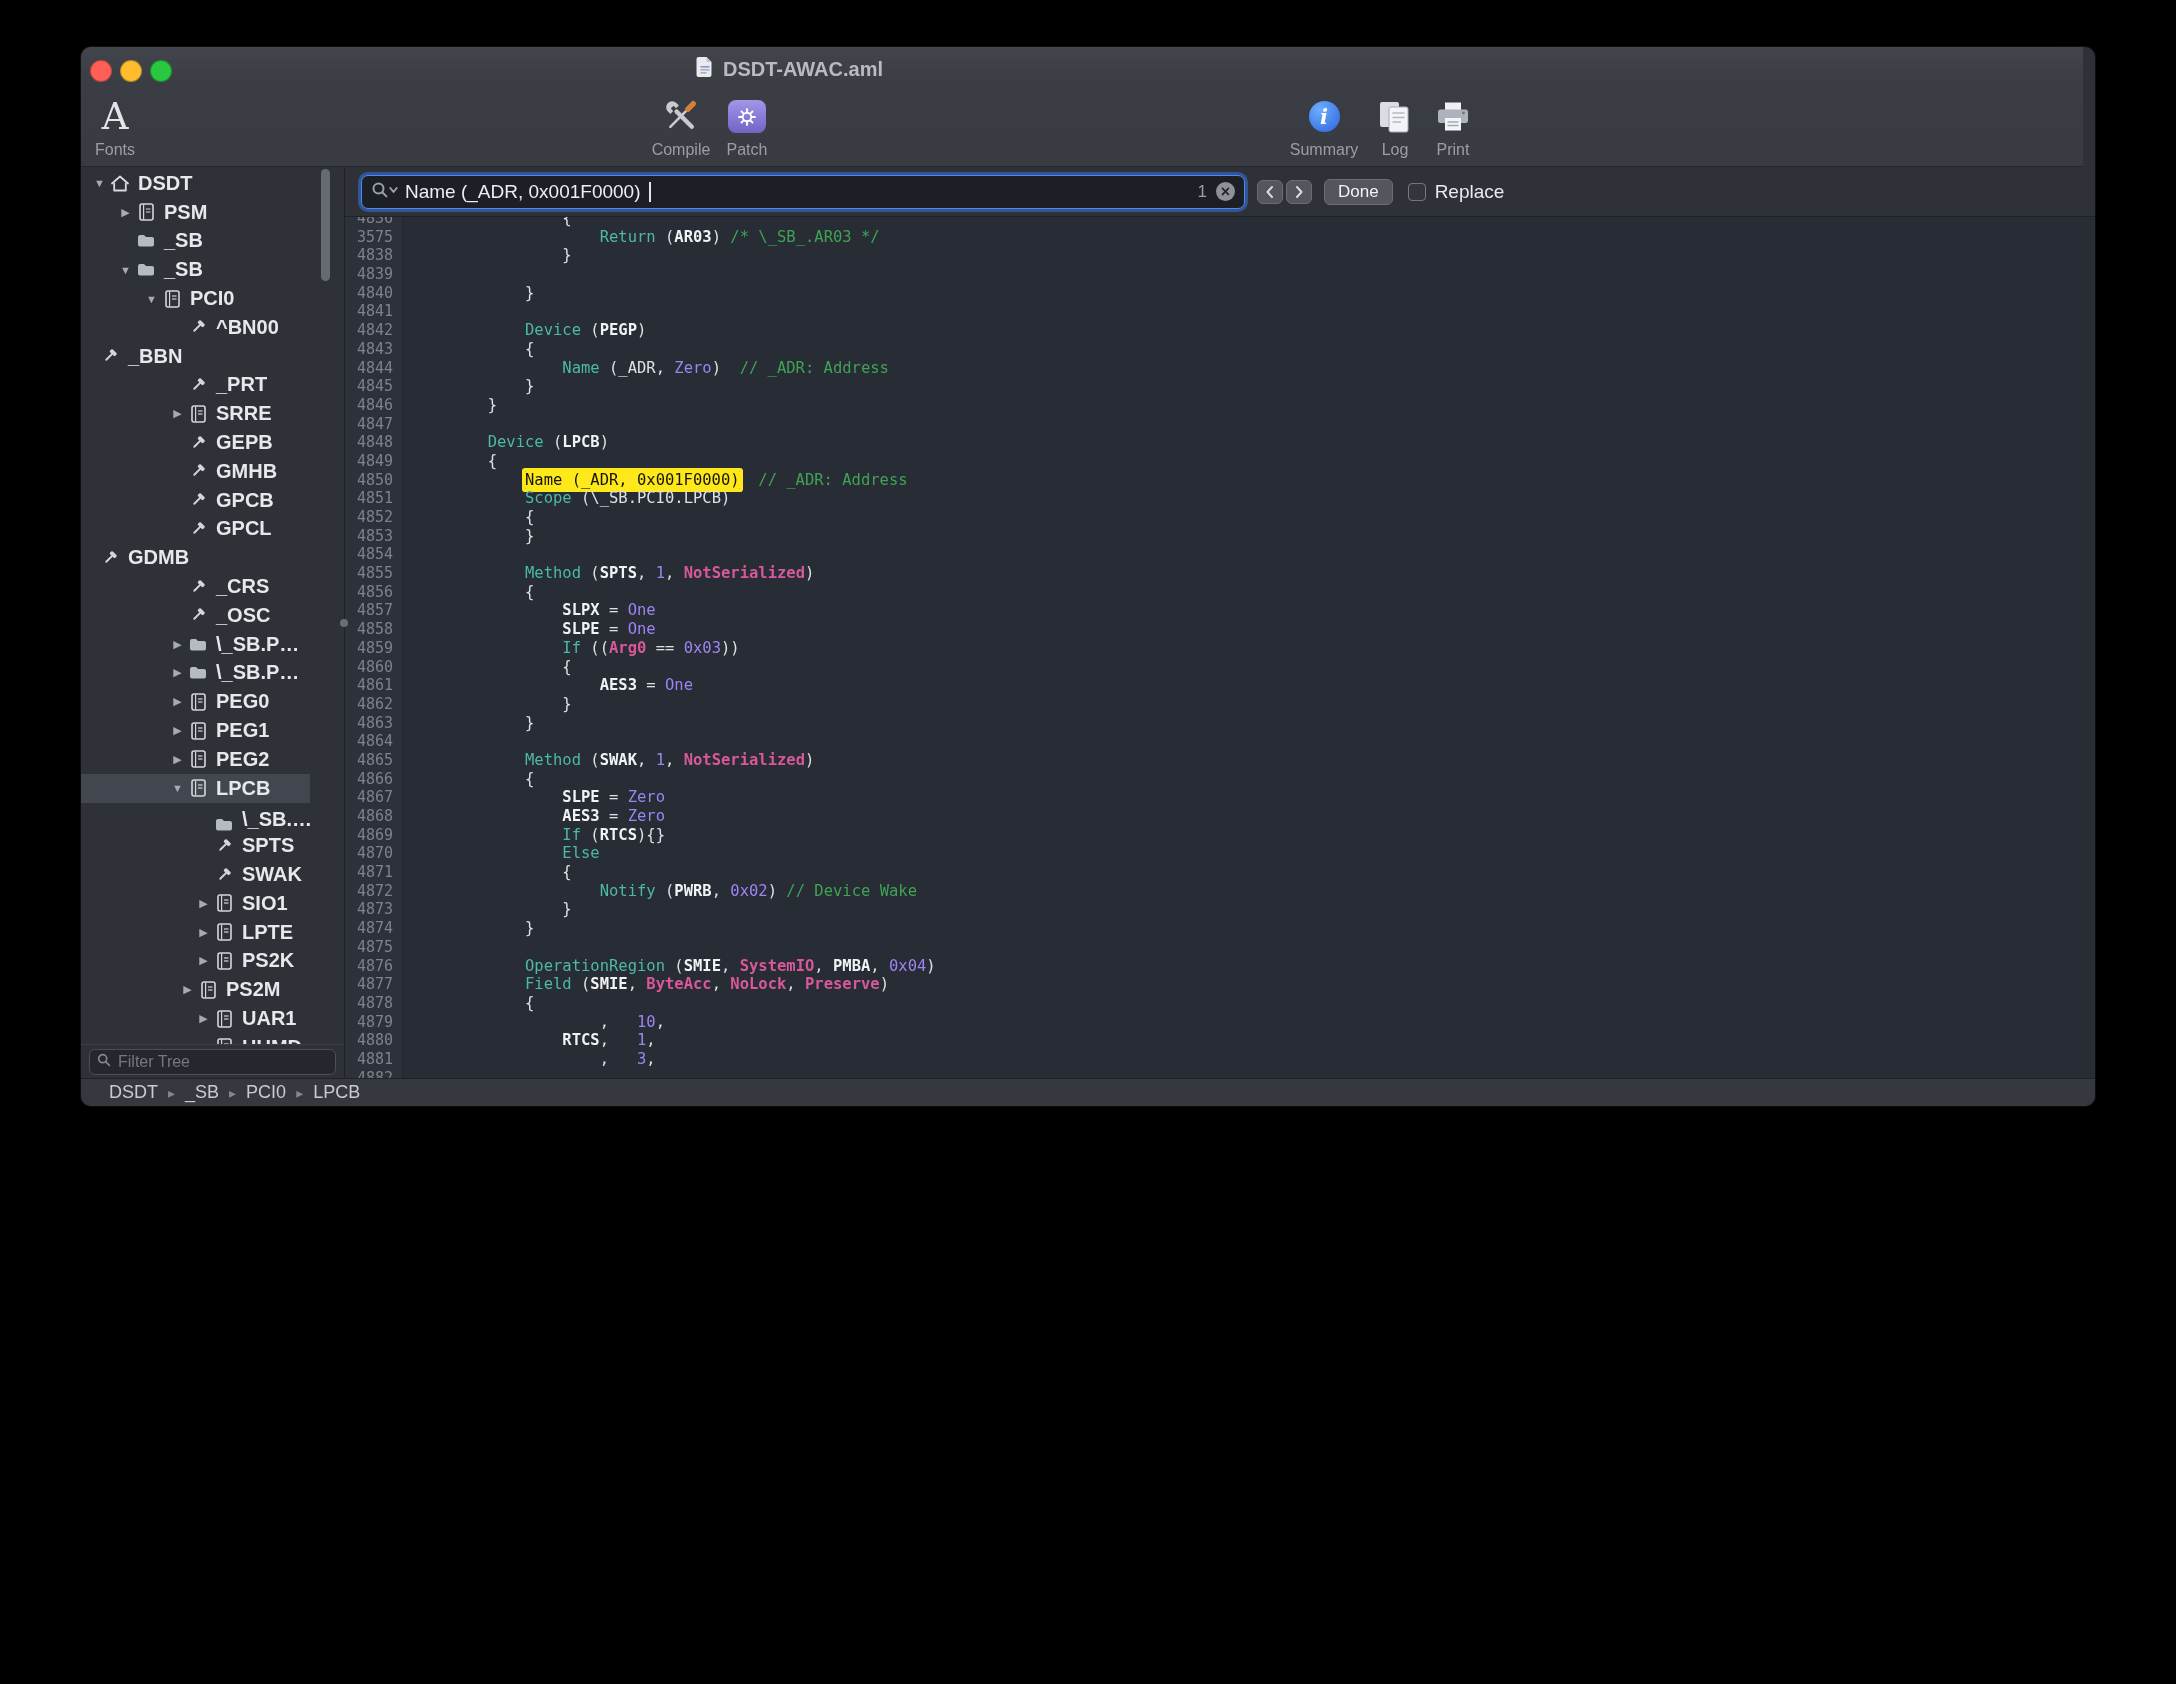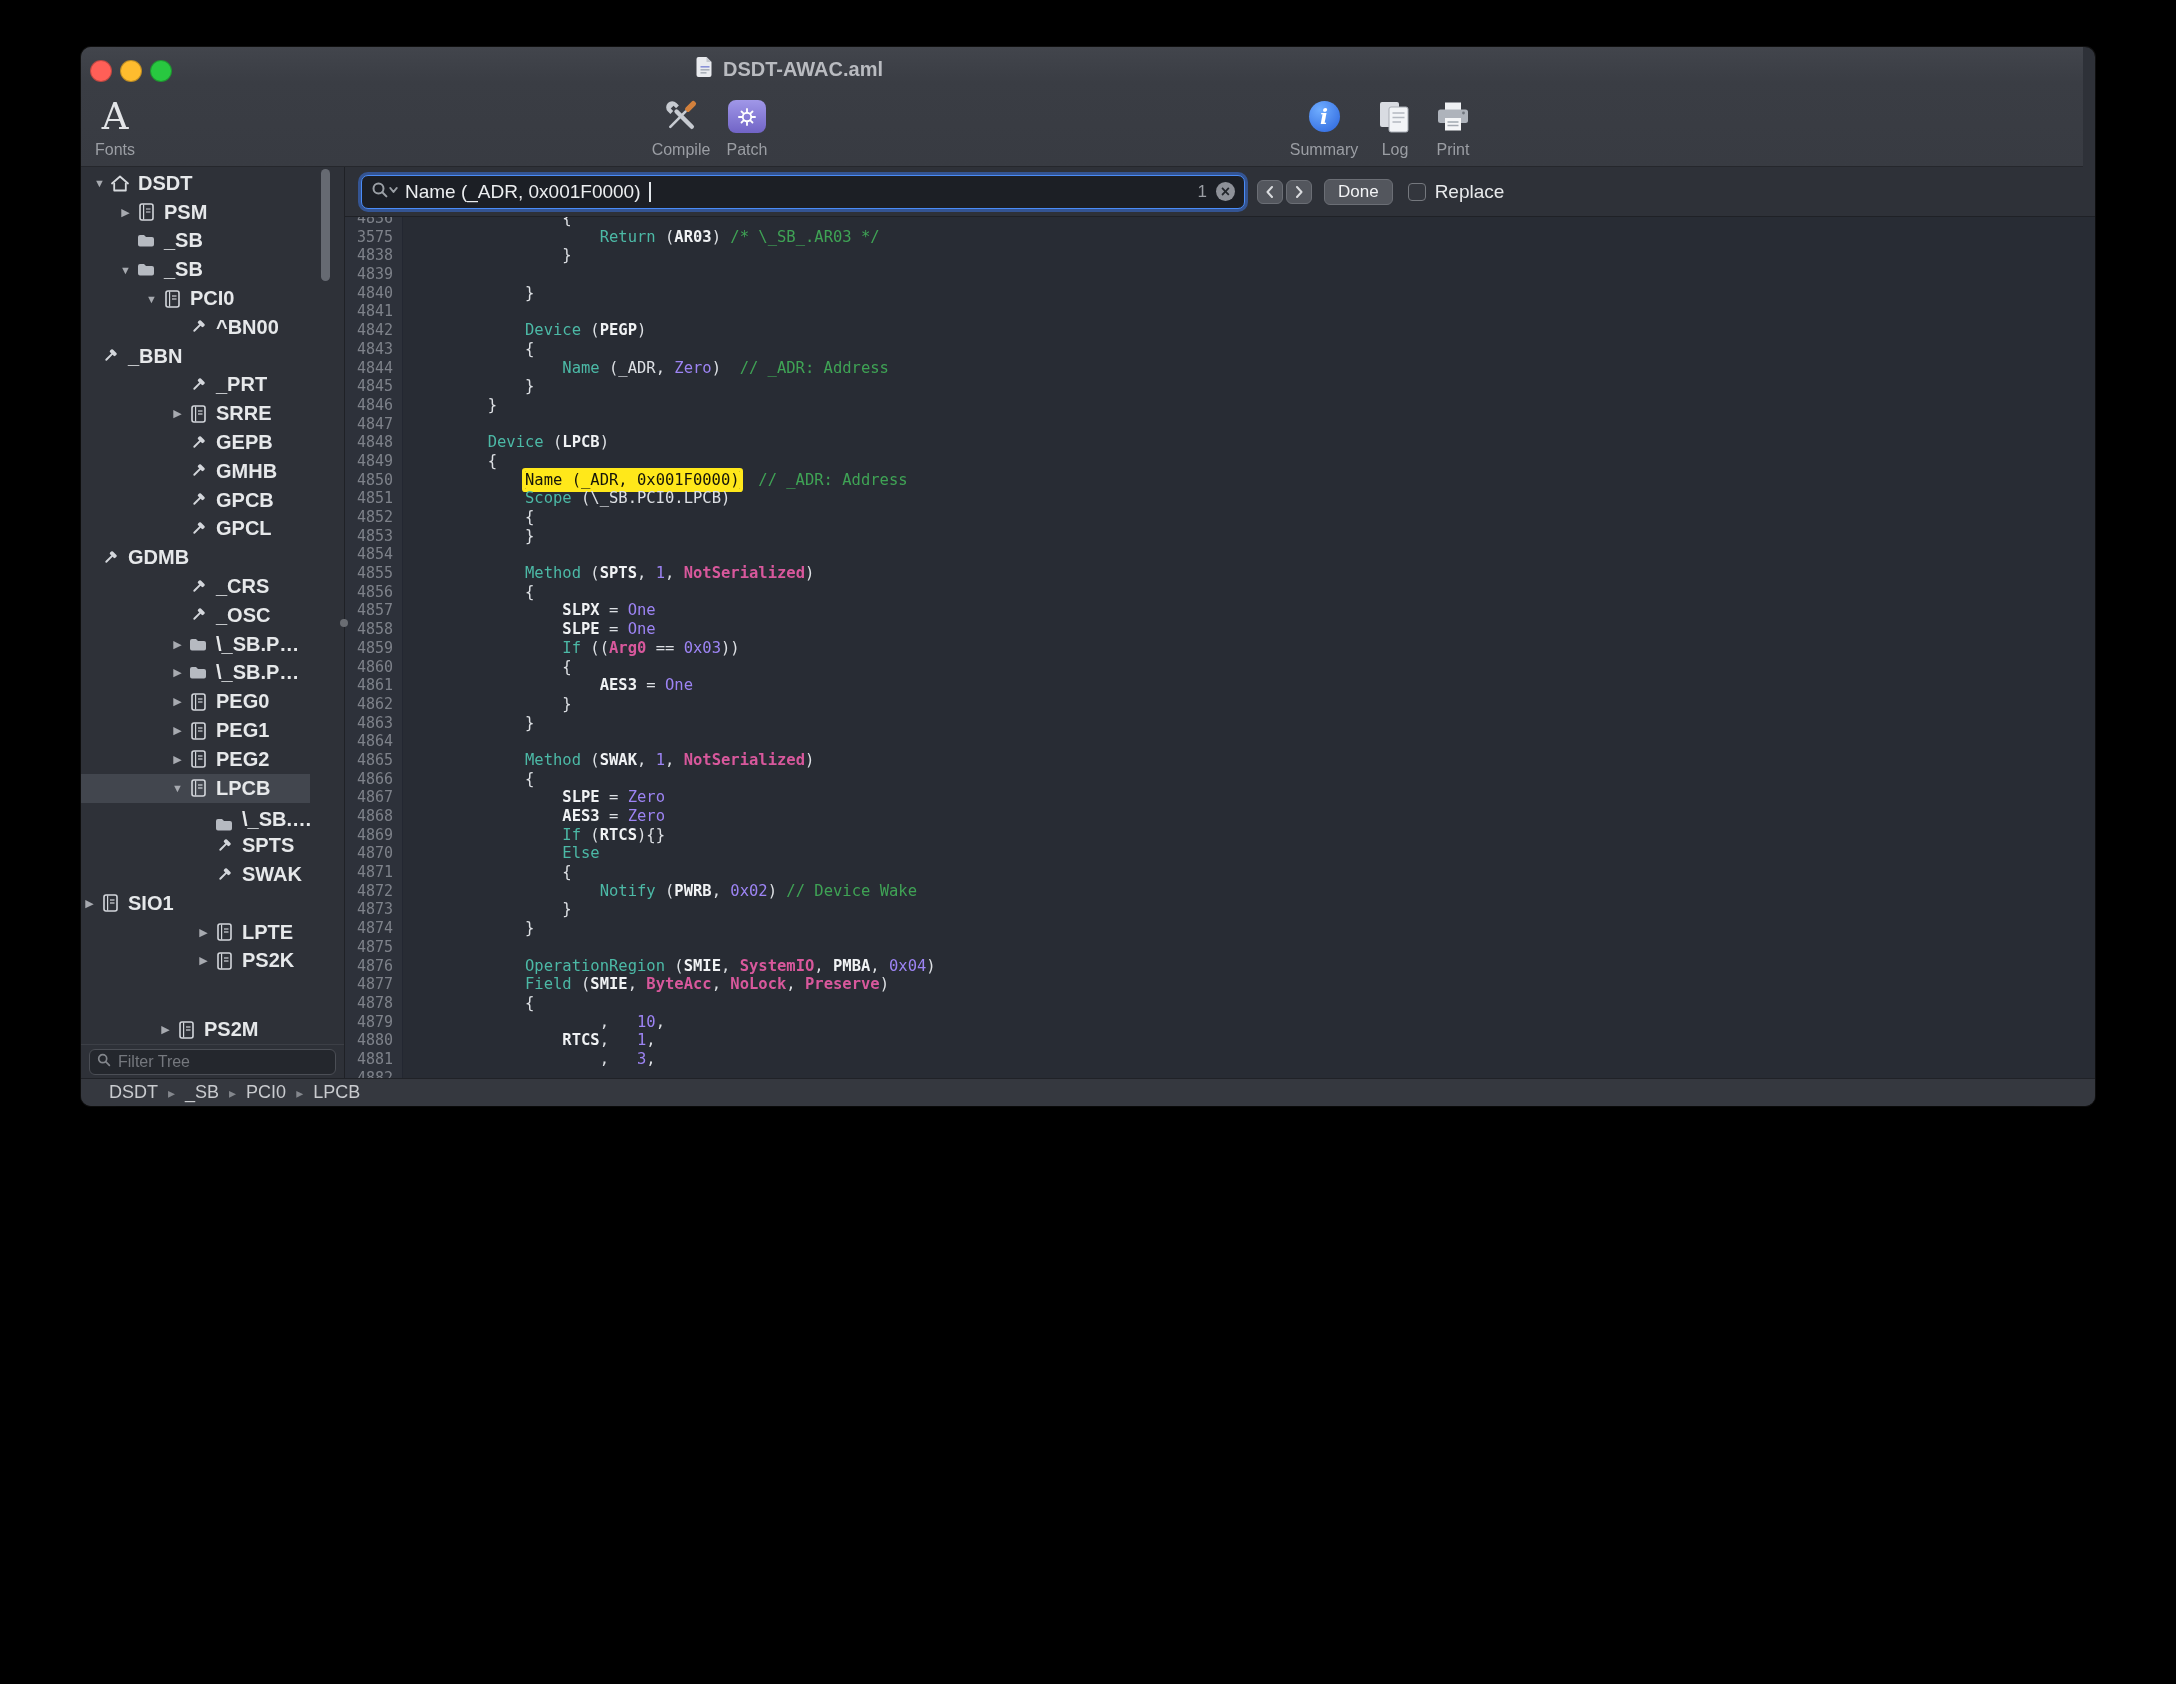--- a/index.html
+++ b/index.html
@@ -454,21 +454,21 @@
             <span class="tree-icon">
               <svg width="16" height="16" viewBox="0 0 18 18">
                 <g transform="rotate(45 9 9)" fill="#d3d6db">
                   <rect x="7.9" y="4.5" width="2.2" height="11.5" rx="1.1"></rect>
                   <rect x="4.8" y="1.6" width="8.4" height="4.4" rx="1.4"></rect>
                 </g>
               </svg>
             </span>
             <span class="tree-label">SWAK</span>
           </div>
-          <div class="tree-row" style="">
+          <div class="tree-row" style="padding-left: 114px;">
             <span class="tri collapsed"></span>
             <span class="tree-icon">
               <svg width="15" height="18" viewBox="0 0 15 18">
                 <rect x="1" y="1" width="13" height="16" rx="2" fill="none" stroke="#d3d6db" stroke-width="1.6"></rect>
                 <line x1="4.6" y1="1.4" x2="4.6" y2="16.6" stroke="#d3d6db" stroke-width="1.2"></line>
                 <line x1="7" y1="6" x2="11.5" y2="6" stroke="#d3d6db" stroke-width="1.2"></line>
                 <line x1="7" y1="9" x2="11.5" y2="9" stroke="#d3d6db" stroke-width="1.2"></line>
               </svg>
             </span>
             <span class="tree-label">SIO1</span>
@@ -490,21 +490,21 @@
             <span class="tree-icon">
               <svg width="15" height="18" viewBox="0 0 15 18">
                 <rect x="1" y="1" width="13" height="16" rx="2" fill="none" stroke="#d3d6db" stroke-width="1.6"></rect>
                 <line x1="4.6" y1="1.4" x2="4.6" y2="16.6" stroke="#d3d6db" stroke-width="1.2"></line>
                 <line x1="7" y1="6" x2="11.5" y2="6" stroke="#d3d6db" stroke-width="1.2"></line>
                 <line x1="7" y1="9" x2="11.5" y2="9" stroke="#d3d6db" stroke-width="1.2"></line>
               </svg>
             </span>
             <span class="tree-label">PS2K</span>
           </div>
-          <div class="tree-row" style="padding-left: 76px; margin-top: 40px;">
+          <div class="tree-row" style="padding-left: 98px;">
             <span class="tri collapsed"></span>
             <span class="tree-icon">
               <svg width="15" height="18" viewBox="0 0 15 18">
                 <rect x="1" y="1" width="13" height="16" rx="2" fill="none" stroke="#d3d6db" stroke-width="1.6"></rect>
                 <line x1="4.6" y1="1.4" x2="4.6" y2="16.6" stroke="#d3d6db" stroke-width="1.2"></line>
                 <line x1="7" y1="6" x2="11.5" y2="6" stroke="#d3d6db" stroke-width="1.2"></line>
                 <line x1="7" y1="9" x2="11.5" y2="9" stroke="#d3d6db" stroke-width="1.2"></line>
               </svg>
             </span>
             <span class="tree-label">PS2M</span>

